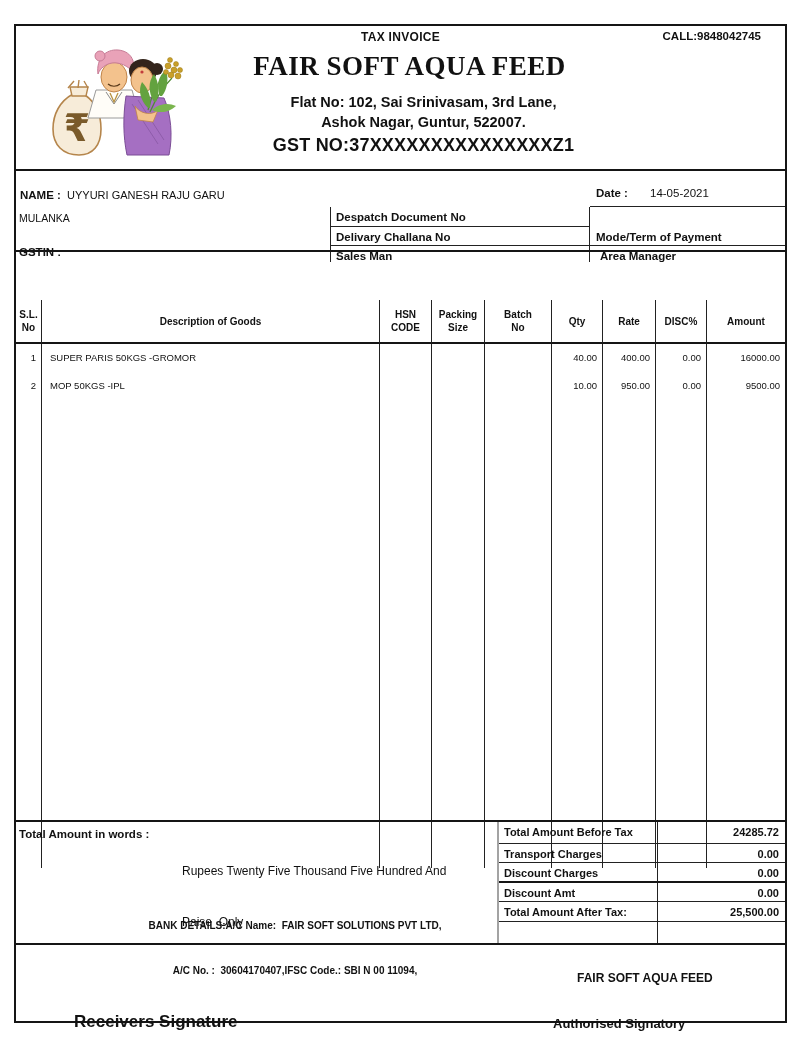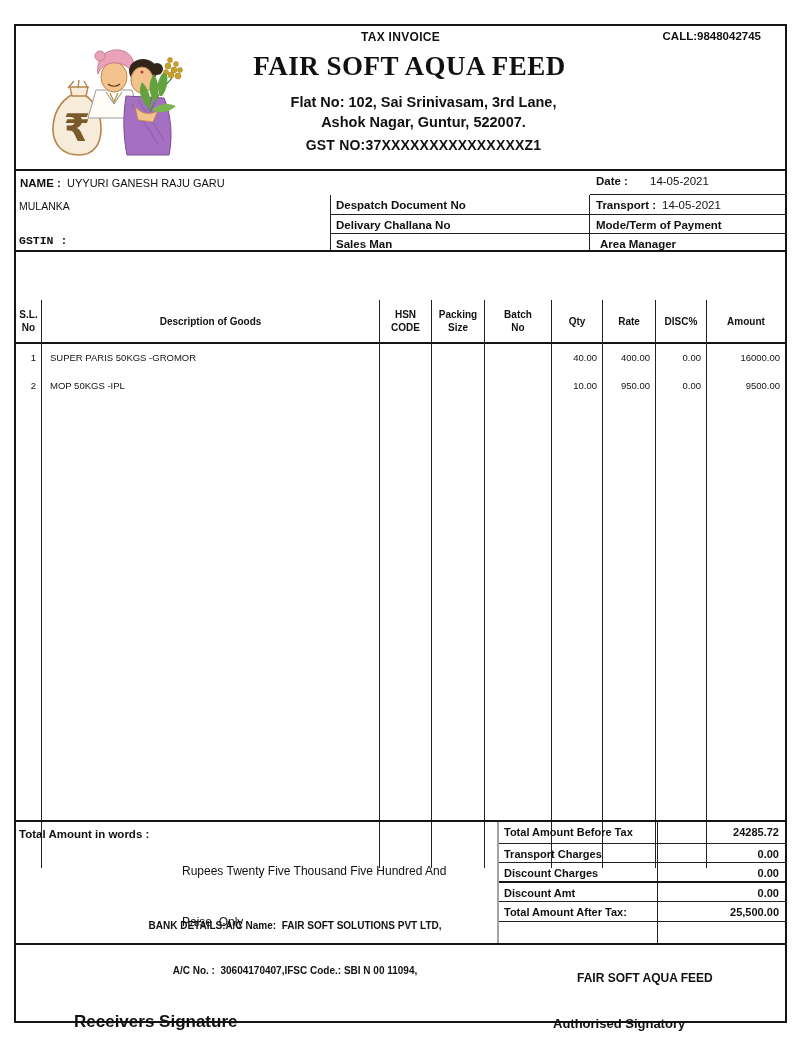--- a/index.html
+++ b/index.html
@@ -16,31 +16,31 @@
 
   
   .hdr-taxinvoice { position:absolute; top:4px; left:0; right:0; text-align:center;
         padding-left:0; font-weight:bold; font-size:12px; letter-spacing:.3px; }
   .hdr-call { position:absolute; top:4px; right:24px; font-weight:bold; font-size:11.5px; }
   .logo { position:absolute; left:24px; top:18px; width:146px; height:118px; }
   .hdr-company { position:absolute; top:25px; left:0; right:0; text-align:center; padding-left:18px;
         font-family:"Liberation Serif", serif; font-weight:bold; font-size:27px; letter-spacing:.5px; }
   .hdr-addr { position:absolute; top:66px; left:46px; right:0; text-align:center;
         font-weight:bold; font-size:14.5px; line-height:20px; }
-  .hdr-gst { margin-top:3px; font-size:14px; font-weight:bold; letter-spacing:.2px; }
-
-  
-  .mid { position:absolute; top:145px; left:0; width:769px; height:79px;
+  .hdr-gst { margin-top:3px; font-size:18px; font-weight:bold; letter-spacing:.2px; }
+
+  
+  .mid { position:absolute; top:157px; left:0; width:769px; height:79px;
          display:grid; grid-template-columns:314px 260px 1fr;
          grid-template-rows:24px 20px 19px 1fr; }
   .cust { grid-row:1/5; grid-column:1; position:relative; }
   .cust .l1 { position:absolute; top:6px; left:4px; font-size:11px; white-space:pre; }
   .cust .l1 b { font-size:11.5px; }
   .cust .l2 { position:absolute; top:29px; left:3px; font-size:10.5px; }
-  .cust .l3 { position:absolute; top:63px; left:3px; font-size:11.5px; font-weight:bold;font-family:Liberation Mono, monospace; }
+  .cust .l3 { position:absolute; top:63px; left:3px; font-size:11.5px; font-weight:bold; }
   .mc, .rc { font-weight:bold; font-size:11.5px; padding:4px 0 0 5px; }
   .mc { grid-column:2; border-left:1px solid #222; border-right:1px solid #222;
         border-bottom:1px solid #222; }
   .rc { grid-column:3; border-bottom:1px solid #222; padding-left:6px; }
   .mc.last, .rc.last { border-bottom:none; }
   .lblw { display:inline-block; }
   .val { font-weight:normal; }
 
   
   .items { position:absolute; top:226px; left:0; width:769px; height:568px;
@@ -153,21 +153,20 @@
   <div class="mid">
     <div class="cust">
       <div class="l1"><b>NAME :</b>  <span class="val">UYYURI GANESH RAJU GARU</span></div>
       <div class="l2">MULANKA</div>
       <div class="l3">GSTIN :</div>
     </div>
 
     <div class="rc" style="grid-row:1"><span class="lblw" style="width:54px">Date :</span><span class="val">14-05-2021</span></div>
 
     <div class="mc" style="grid-row:2">Despatch Document No</div>
-    <div class="rc" style="grid-row:2"><span class="lblw" style="width:66px">Transport :</span><span class="val">14-05-2021</span></div>
 
     <div class="mc" style="grid-row:3">Delivary Challana No</div>
     <div class="rc" style="grid-row:3">Mode/Term of Payment</div>
 
     <div class="mc last" style="grid-row:4">Sales Man</div>
     <div class="rc last" style="grid-row:4; padding-left:10px">Area Manager</div>
   </div>
 
   <div class="hline" style="top:224px"></div>
 

